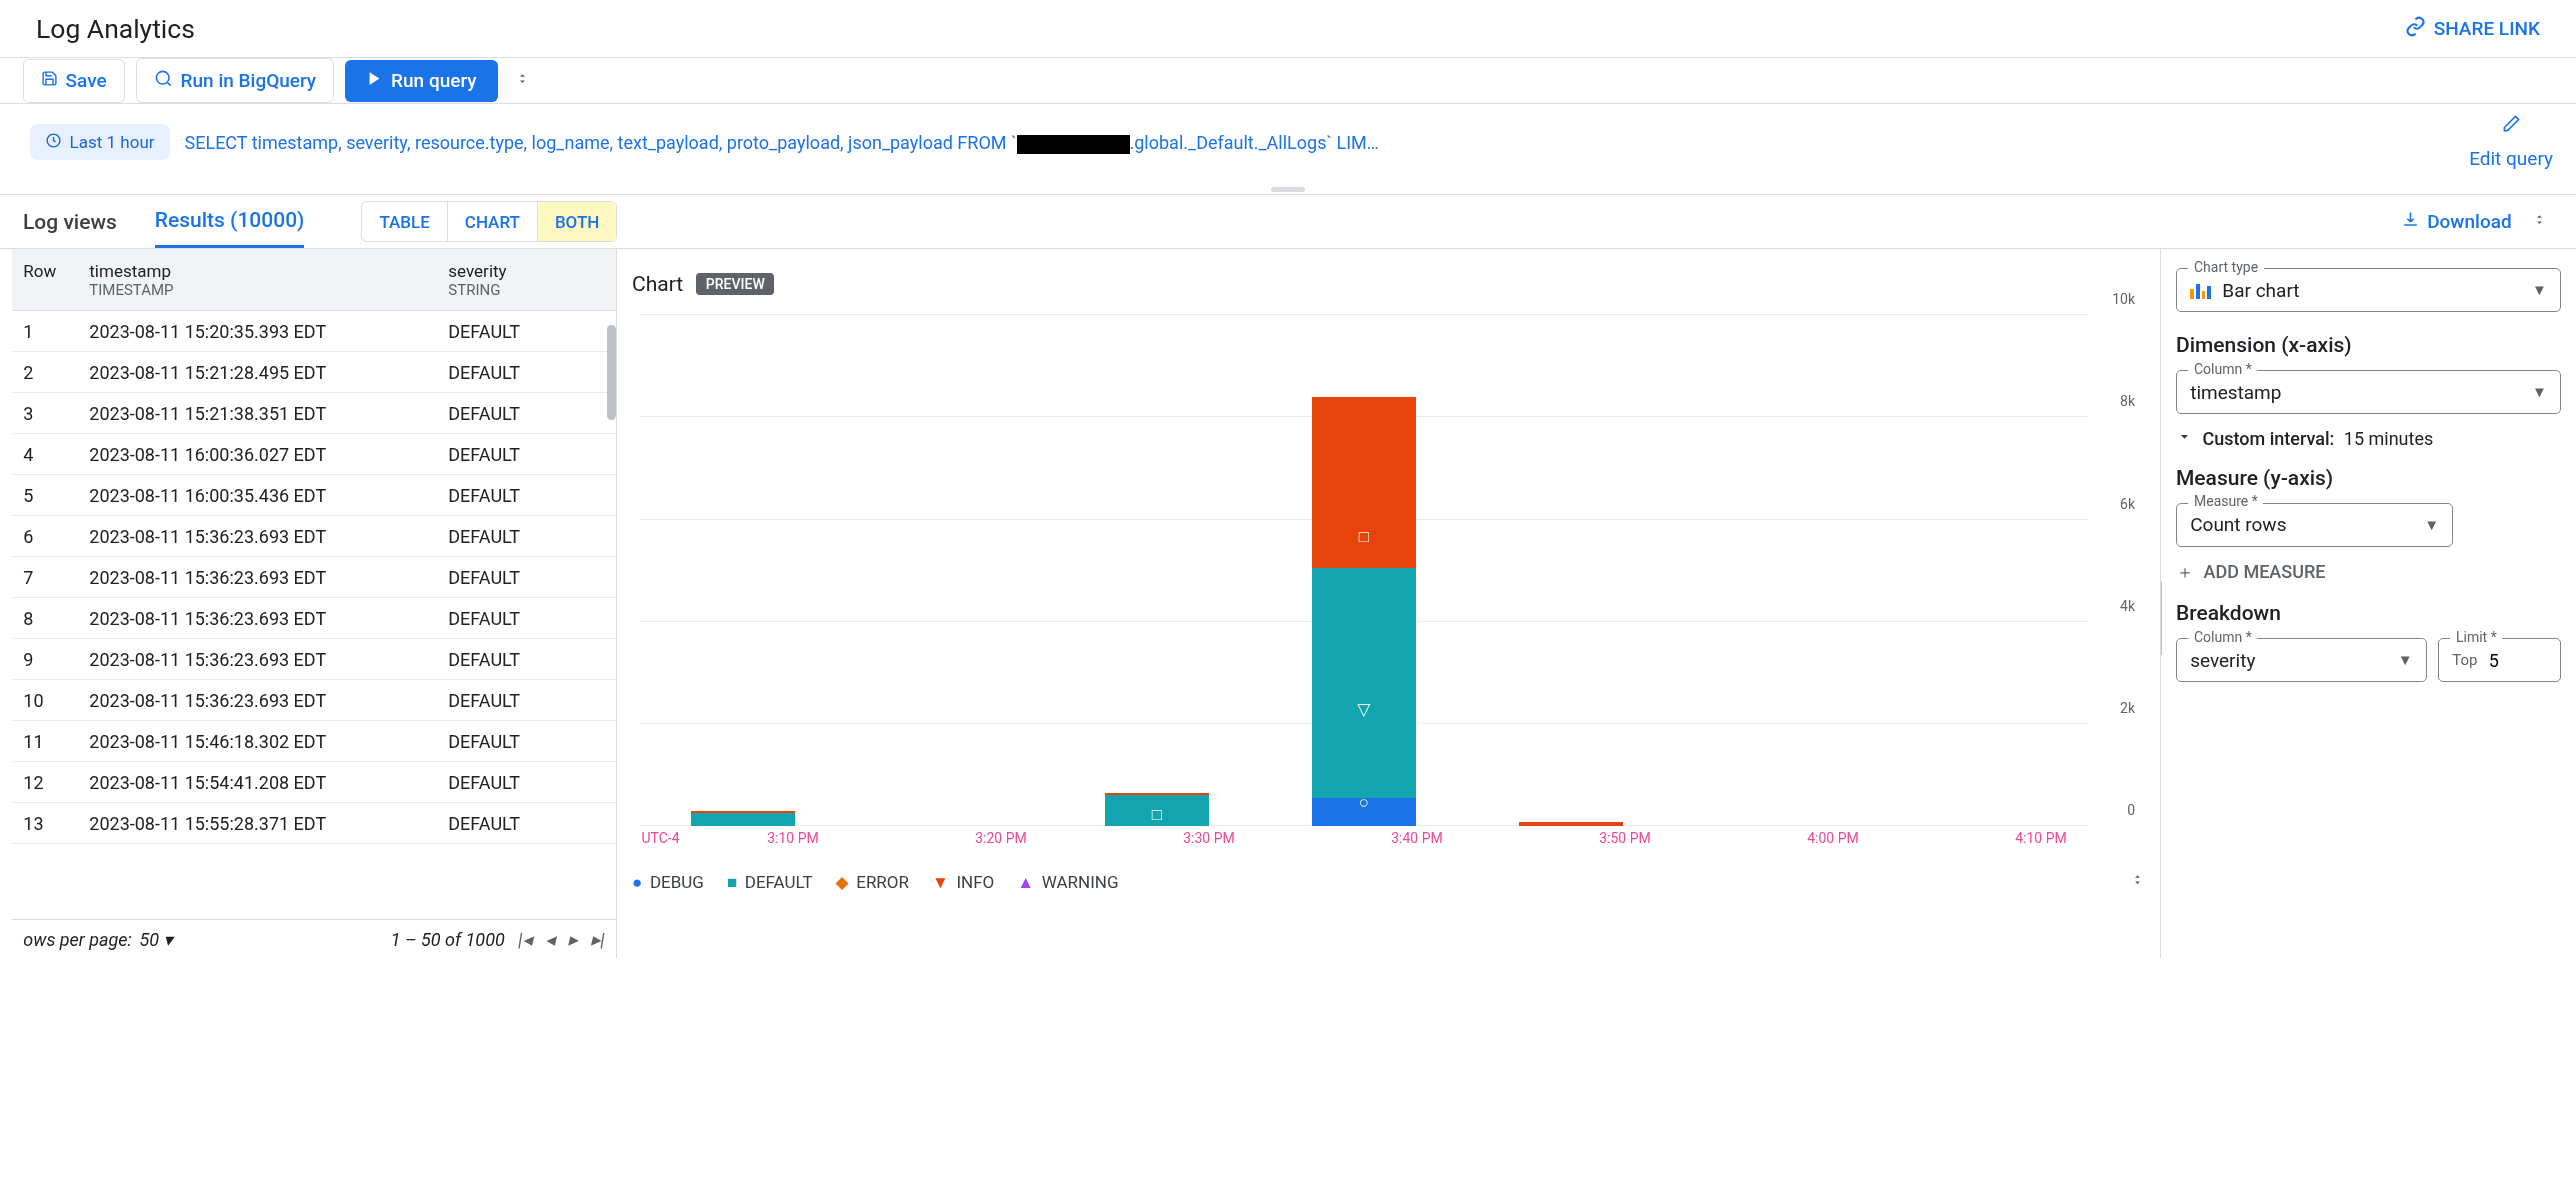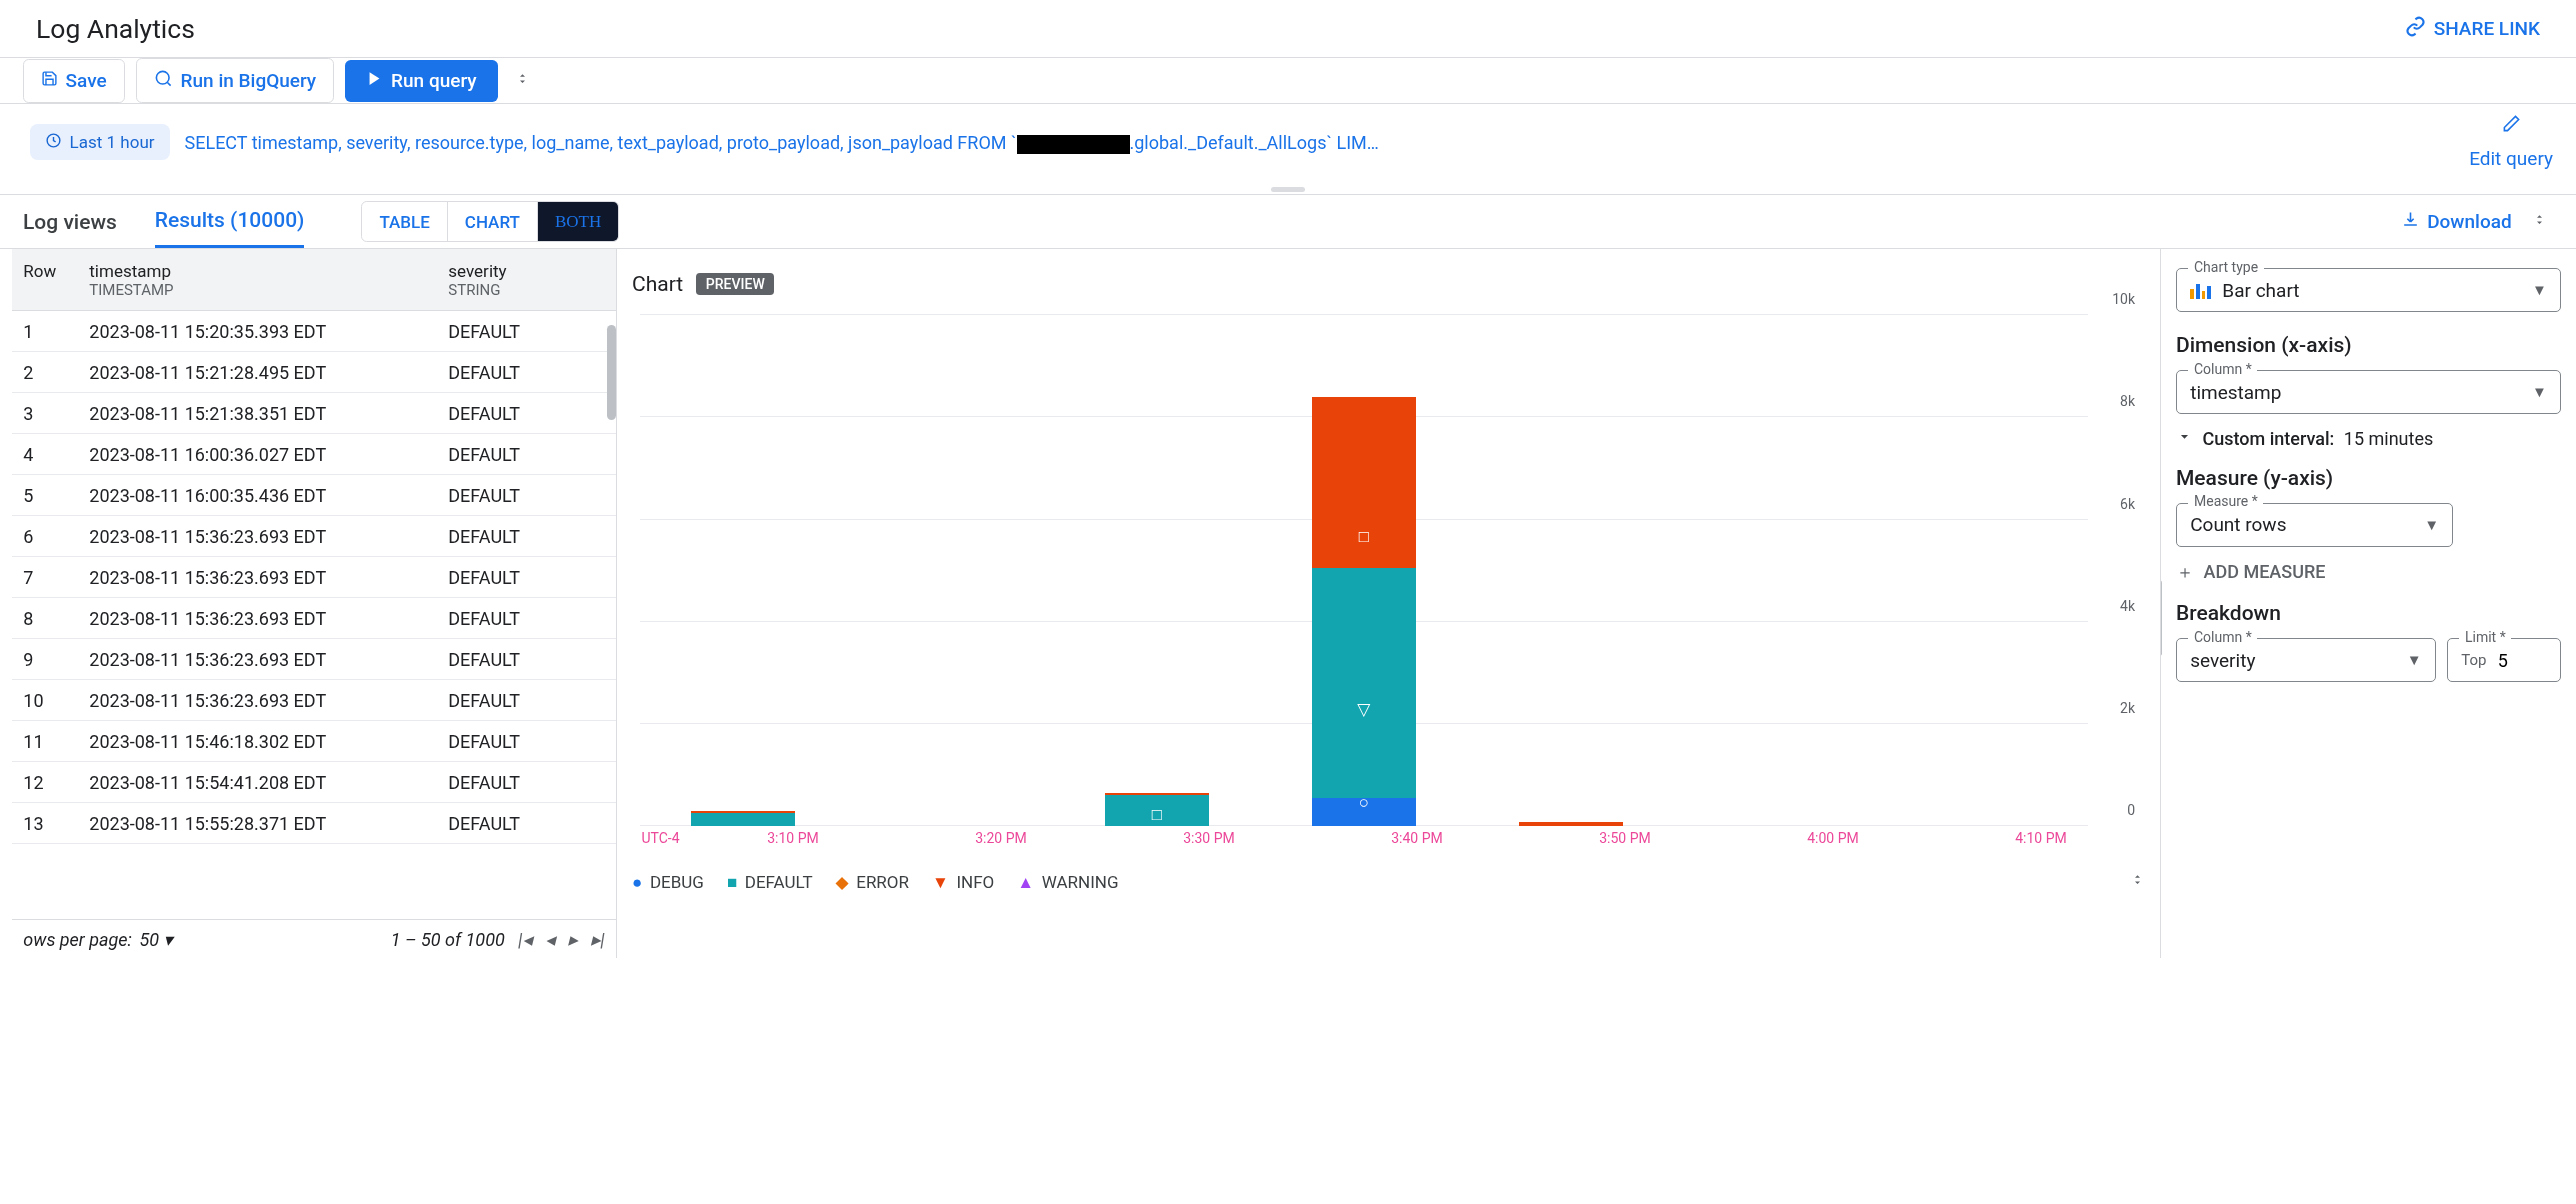--- a/index.html
+++ b/index.html
@@ -52,21 +52,21 @@
 .results-bar {
   display: flex; align-items: center; justify-content: space-between;
   padding: 0 23px; border-top: 0.9px solid #dadce0; border-bottom: 0.9px solid #dadce0;
 }
 .sub-tabs { display: flex; gap: 38px; align-items: center; }
 .sub-tab { font-size: 21px; color: #3c4043; padding: 13.2px 0; cursor: pointer; font-weight: 500; }
 .sub-tab.active { color: #1a73e8; border-bottom: 3.8px solid #1a73e8; }
 .seg-group { display: flex; border: 0.9px solid #dadce0; border-radius: 5.7px; overflow: hidden; margin-left: 19px; }
 .seg { padding: 9.5px 17px; font-size: 17px; color: #1a73e8; font-weight: 500; cursor: pointer; border-right: 0.9px solid #dadce0; }
 .seg:last-child { border-right: none; }
-.seg.active { background: #0f172a; font-family: Liberation Serif, serif; }
+.seg.active { background: #fef9c3; }
 .download { display: flex; gap: 7.6px; align-items: center; color: #1a73e8; font-size: 19px; font-weight: 500; cursor: pointer; }
 .results-right { display:flex; align-items:center; gap:15px; }
 
 .content { display: flex; height: 709px; }
 .table-panel { width: 605px; border-right: 0.9px solid #dadce0; display: flex; flex-direction: column; position: relative; margin-left: 12px; }
 .table-head { display: flex; background: #f1f3f4; border-bottom: 0.9px solid #dadce0; padding: 7.6px 0; }
 .th { padding: 3.8px 11.3px; font-size: 17px; }
 .th-sub { font-size: 15px; color: #5f6368; }
 .col-row { width: 66px; }
 .col-ts { width: 359px; }
@@ -103,21 +103,21 @@
 .cfg-section { margin-bottom: 21px; }
 .cfg-heading { font-size: 21px; font-weight: 500; color: #202124; margin: 17px 0 13.2px; }
 .cfg-field { border: 0.9px solid #80868b; border-radius: 5px; padding: 9.5px 13.2px; display: flex; align-items: center; gap: 11.3px; position: relative; cursor:pointer; }
 .cfg-label { position: absolute; top: -10.4px; left: 11.3px; background: #fff; padding: 0 5.7px; font-size: 14px; color: #5f6368; }
 .cfg-value { font-size: 19px; flex:1; }
 .cfg-caret { color: #5f6368; }
 .custom-interval { font-size: 18px; display: flex; align-items: center; gap: 9.5px; margin-top: 13.2px; }
 .custom-interval .lbl { font-weight: 500; }
 .add-measure { display: flex; align-items: center; gap: 9.5px; color: #5f6368; font-size: 18px; font-weight: 500; margin-top: 13.2px; cursor:pointer; }
 .breakdown-row { display: flex; gap: 11.3px; }
-.cfg-field.narrow { flex: 0 0 auto; width: 114px; }
+.cfg-field.narrow { flex: 0 0 auto; width: 123px; }
 .cfg-field.wide { flex: 1; }
 .mini-bars-icon { display:inline-flex; align-items:flex-end; gap:1.9px; height:17px;}
 .mini-bars-icon span { width:3.8px; background:#f29900; }
 .mini-bars-icon span:nth-child(1){height:9.5px;}
 .mini-bars-icon span:nth-child(2){height:15px; background:#1a73e8;}
 .mini-bars-icon span:nth-child(3){height:7.6px;}
 .mini-bars-icon span:nth-child(4){height:13.2px; background:#1a73e8;}
 .config-panel { padding-top: 0; }
 .top-input { width:38px; border:none; font-size:18px; outline:none; }
 </style>

